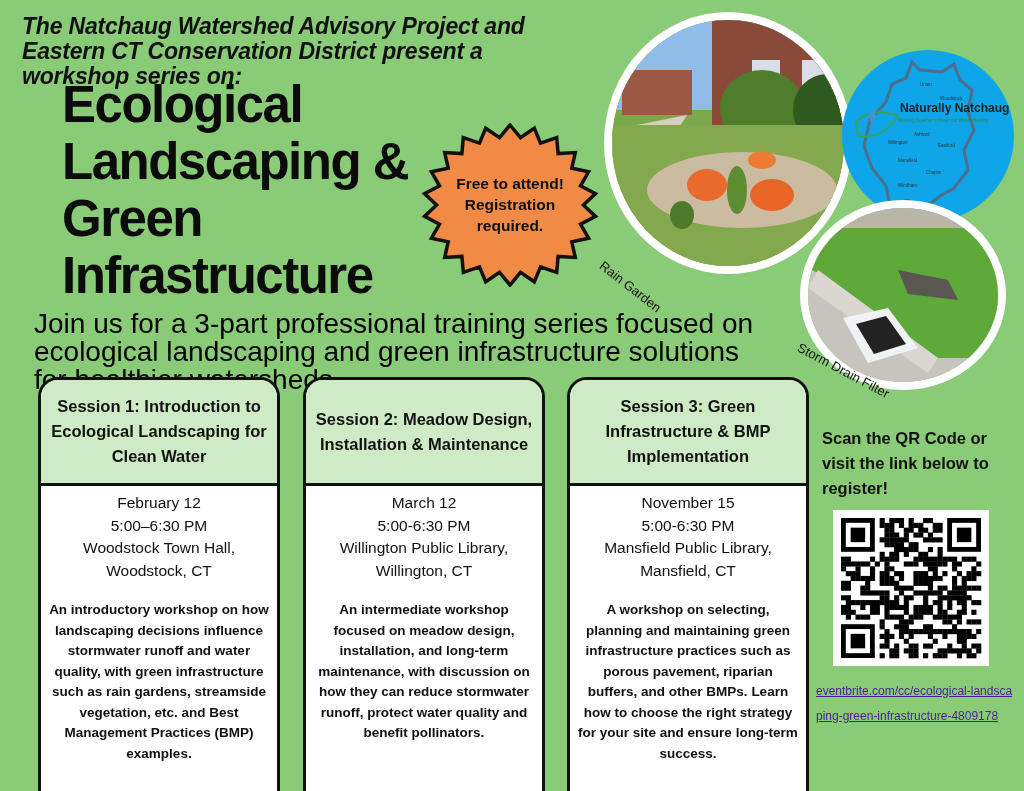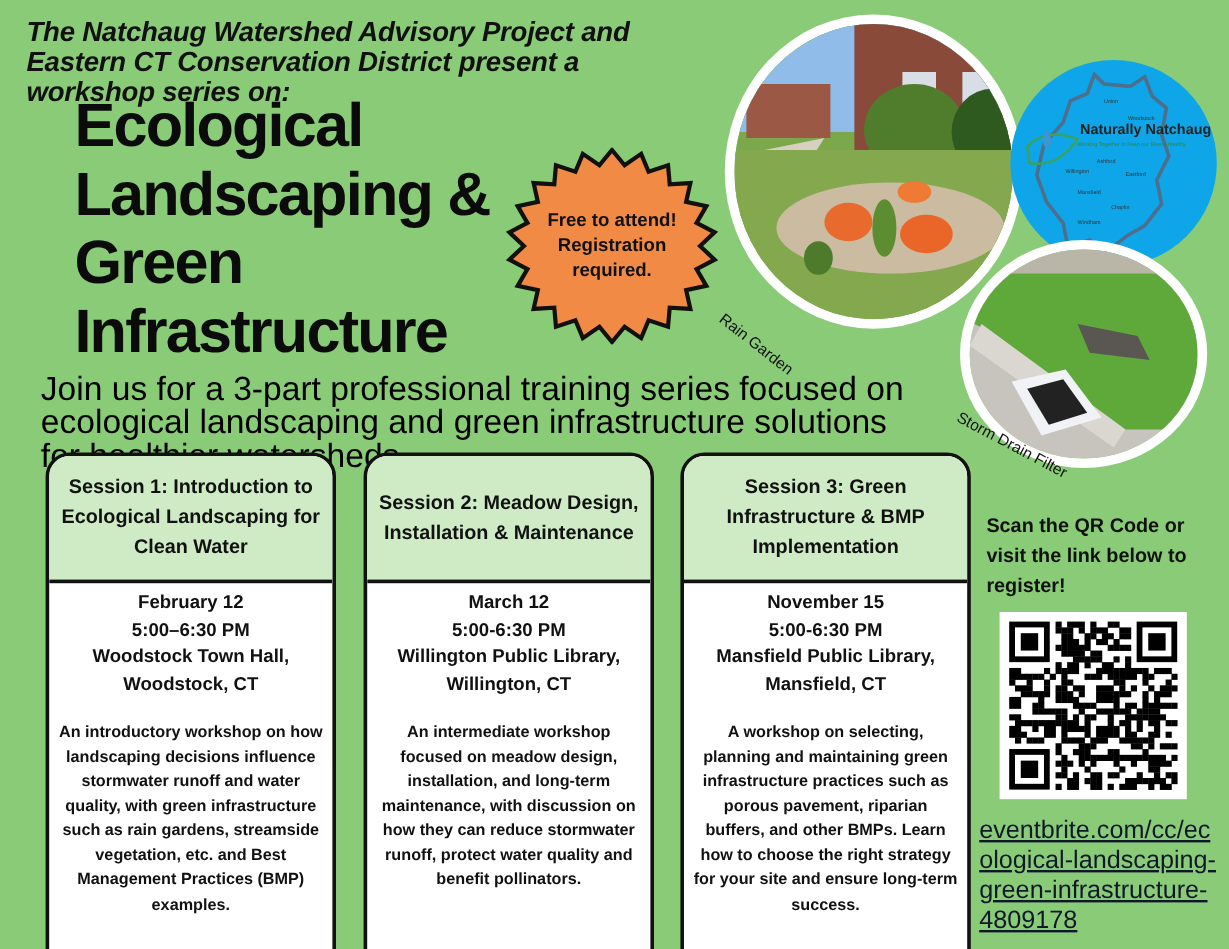--- a/index.html
+++ b/index.html
@@ -6,25 +6,25 @@
   body{width:1024px;height:791px;overflow:hidden;background:#8acb78;font-family:"Liberation Sans",sans-serif;color:#111;position:relative;}
   .abs{position:absolute;}
   .intro{left:22px;top:14px;width:540px;font-size:23px;font-weight:bold;line-height:25px;letter-spacing:-0.2px;font-style:italic;}
   .title{left:46px;top:76px;width:380px;font-size:51px;font-weight:bold;line-height:57px;letter-spacing:-1.5px;color:#0b0b0b;margin-left:16px;}
   .badge{left:418px;top:123px;width:184px;height:164px;}
   .badge svg{position:absolute;left:0;top:0;}
   .badge-text{position:absolute;left:0;top:50px;width:184px;text-align:center;font-size:15.5px;font-weight:bold;line-height:21px;}
   .subtitle{left:34px;top:310px;width:740px;font-size:28px;line-height:28px;color:#000000;}
   .card{width:236px;height:430px;border:3px solid #111;border-radius:20px;overflow:hidden;background:#fff;}
   .card-head{height:103px;background:#cfebc6;border-bottom:3px solid #111;display:flex;align-items:center;justify-content:center;text-align:center;font-size:16.5px;font-weight:bold;line-height:25px;padding:0 8px;}
-  .card-meta{text-align:center;font-size:15.5px;font-weight:bold;line-height:22.5px;padding-top:6px;}
+  .card-meta{text-align:center;font-size:15.5px;font-weight:normal;line-height:22.5px;padding-top:6px;}
   .card-desc{text-align:center;font-size:13.5px;font-weight:bold;line-height:20.5px;padding:18px 8px 0 8px;}
   .scan{left:822px;top:426px;width:180px;text-align:left;font-size:16.5px;font-weight:bold;line-height:25px;}
   .qr{left:833px;top:510px;width:156px;height:156px;background:#fff;}
-  .link{left:816px;top:679px;width:200px;font-size:21px;line-height:25px;color:#0f172a;text-decoration:underline;word-break:break-all;}
+  .link{left:816px;top:679px;width:200px;font-size:12px;line-height:25px;color:#4c1d95;text-decoration:underline;word-break:break-all;}
   .photo{border-radius:50%;border:8px solid #fff;overflow:hidden;box-sizing:border-box;}
   .cap{font-size:13px;color:#111;white-space:nowrap;}
 </style>
 </head>
 <body>
 
 <div class="abs intro">The Natchaug Watershed Advisory Project and Eastern CT Conservation District present a workshop series on:</div>
 
 <div class="abs title">
   <div>Ecological</div>

